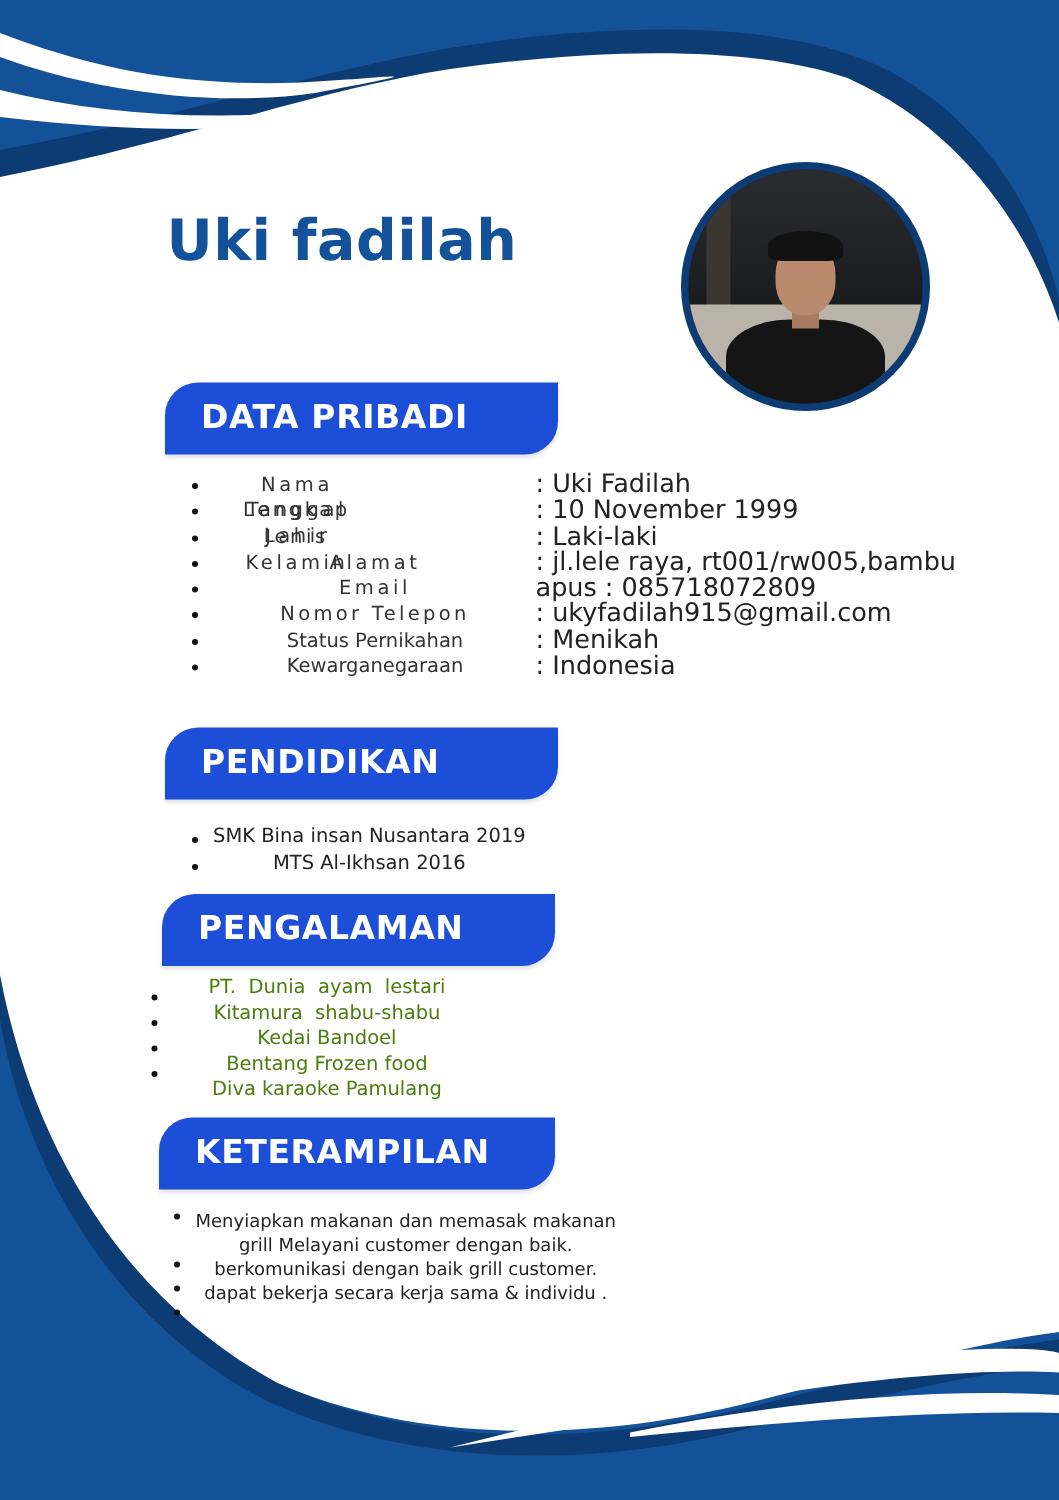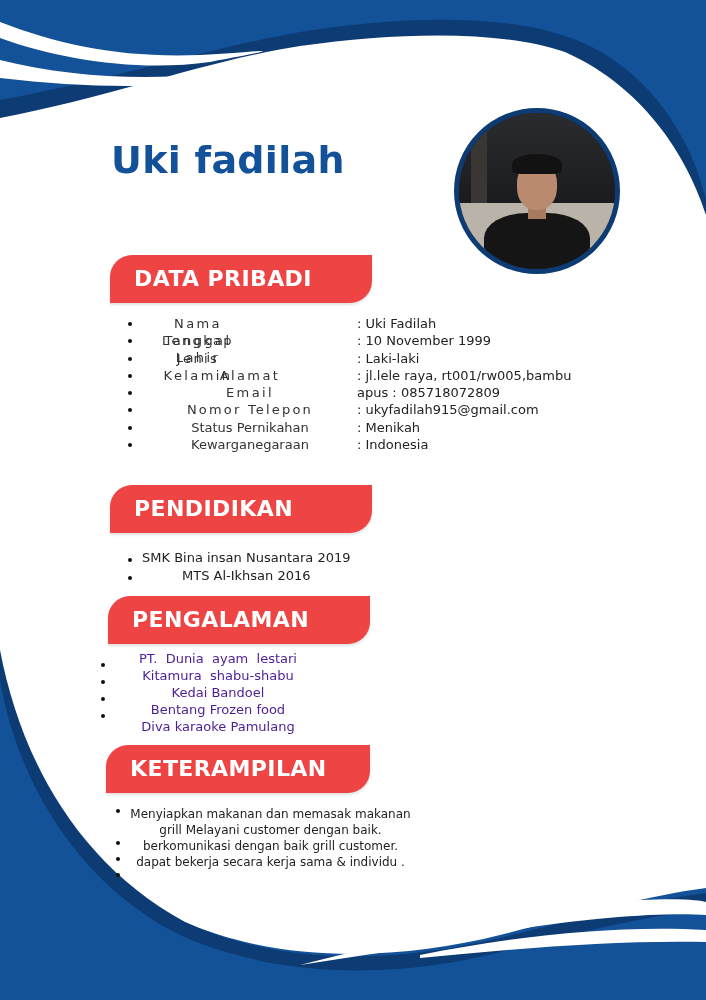--- a/index.html
+++ b/index.html
@@ -24,21 +24,21 @@
     }
     .photo .wall { position: absolute; left: 0; right: 0; top: 0; height: 62%; background: linear-gradient(#2b2c30, #191a1d); }
     .photo .floor { position: absolute; left: 0; right: 0; top: 58%; height: 30%; background: #b9b3aa; }
     .photo .pillar { position: absolute; left: 8%; top: 0; width: 10%; height: 62%; background: #3a3633; }
     .photo .head { position: absolute; left: 37%; top: 30%; width: 26%; height: 32%; border-radius: 46% 46% 44% 44%; background: #b98a6d; }
     .photo .hair { position: absolute; left: 34%; top: 26%; width: 32%; height: 13%; border-radius: 50% 50% 20% 20%; background: #121212; }
     .photo .neck { position: absolute; left: 44%; top: 58%; width: 12%; height: 10%; background: #a87a5f; }
     .photo .body { position: absolute; left: 16%; top: 64%; width: 68%; height: 40%; border-radius: 40% 40% 0 0; background: #151515; }
 
     .section-header {
-      position: absolute; height: 48px; background: #ef4444;
+      position: absolute; height: 48px; background: #1d4ed8;
       border-radius: 22px 0 22px 0; color: #ffffff;
       font-size: 22px; font-weight: bold; letter-spacing: 0.4px;
       box-sizing: border-box; padding-left: 24px; line-height: 48px;
       box-shadow: 0 2px 3px rgba(0,0,0,0.12);
     }
     .sh-pribadi { left: 110px; top: 255px; width: 262px; }
     .sh-pendidikan { left: 110px; top: 485px; width: 262px; }
     .sh-pengalaman { left: 108px; top: 596px; width: 262px; }
     .sh-keterampilan { left: 106px; top: 745px; width: 264px; }
 
@@ -46,29 +46,29 @@
     .li { position: relative; font-size: 13px; line-height: 17px; }
     .li .dot { position: absolute; width: 4px; height: 4px; border-radius: 50%; background: #111; }
 
     .personal-labels { position: absolute; left: 128px; top: 315px; width: 230px; }
     .personal-labels .li { height: 17.3px; padding-left: 14px; color: #333; letter-spacing: 2.4px; }
     .personal-labels .li.tight { letter-spacing: 0; }
     .personal-labels .li .dot { left: 0; top: 7px; }
     .personal-labels .li .lbl { display: flex; justify-content: space-between; width: 112px; }
     .personal-labels .li.tight .lbl { display: block; width: auto; }
 
-    .personal-values { position: absolute; left: 357px; top: 315px; width: 210px; font-size: 13px; color: #222; }
+    .personal-values { position: absolute; left: 357px; top: 315px; width: 210px; font-size: 17px; color: #222; }
     .personal-values .v { height: 17.3px; line-height: 17px; white-space: nowrap; }
 
     .edu-list { position: absolute; left: 128px; top: 549px; }
     .edu-list .li { padding-left: 14px; color: #222; height: 18px; }
     .edu-list .li .dot { left: 0; top: 9px; }
 
     .exp-list { position: absolute; left: 139px; top: 650px; }
-    .exp-list .li { height: 17px; color: #4c1d95; }
+    .exp-list .li { height: 17px; color: #4d7c0f; }
     .exp-dots { position: absolute; left: 101px; top: 663px; }
     .exp-dots .dot { position: relative; display: block; width: 4px; height: 4px; border-radius: 50%; background: #111; margin-bottom: 13px; }
 
     .skill-list { position: absolute; left: 114px; top: 806px; width: 300px; }
     .skill-list .li { padding-left: 13px; color: #222; font-size: 12px; line-height: 16px; min-height: 16px; }
     .skill-list .li .dot { left: 2px; top: 3px; width: 4px; height: 4px; }
   </style>
 </head>
 <body>
 

